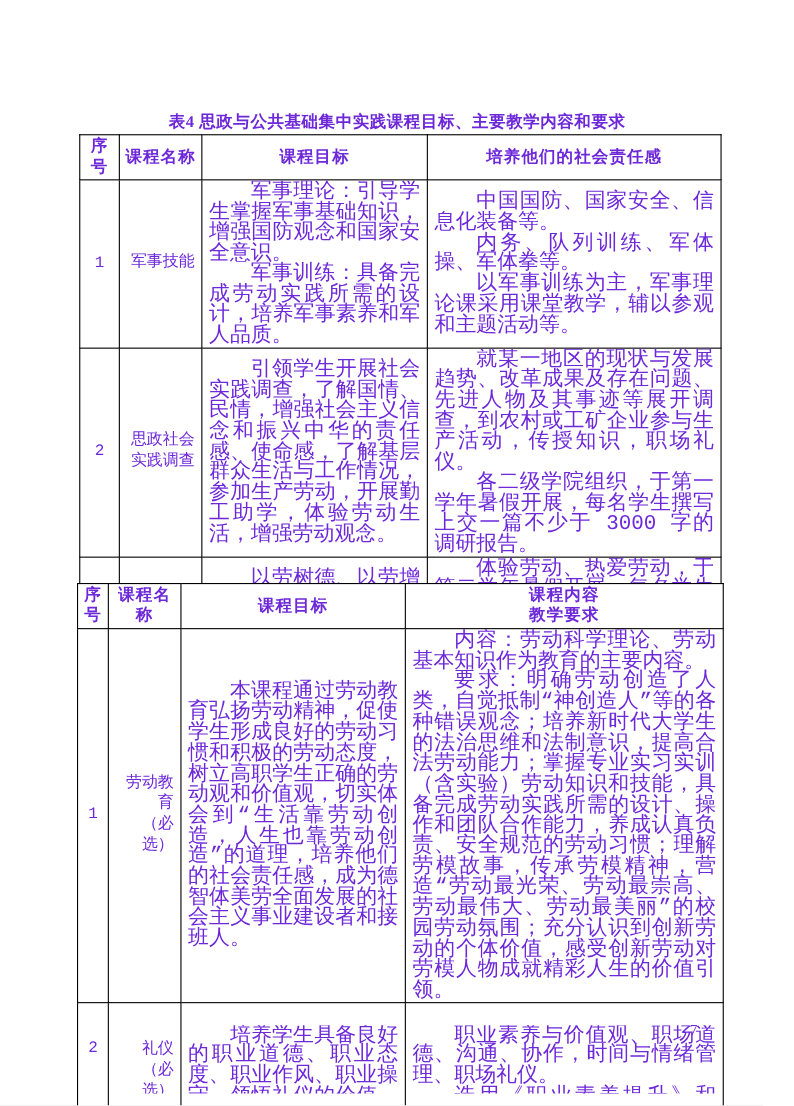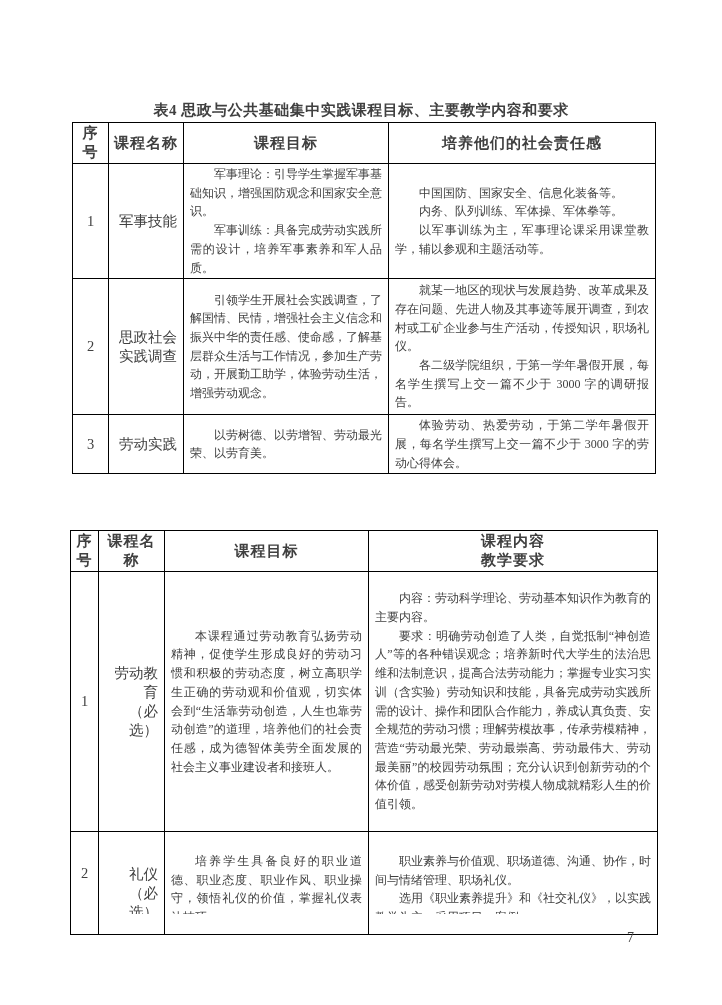--- a/index.html
+++ b/index.html
@@ -1,37 +1,38 @@
 <!DOCTYPE html>
 <html><head>
 <meta charset="utf-8">
 <style>
   html,body { margin:0; padding:0; background:#e8e8e8; }
   .page {
     position:relative;
     width:722px; height:1005px;
     margin:0 auto;
     background:#ffffff;
-    color:#404040;
+    color:#6d28d9;
     font-family:"Liberation Serif","DejaVu Serif",serif;
     overflow:hidden;
   }
   .tbl-title {
     position:absolute; left:0; width:722px;
     text-align:center;
     font-weight:bold;
     font-size:15px;
     letter-spacing:0.5px;
     white-space:nowrap;
   }
   table.doc-table {
     position:absolute;
     border-collapse:collapse;
     table-layout:fixed;
     background:#fff;
+    font-family:Liberation Mono, monospace;
   }
   .doc-table td, .doc-table th {
     border:1px solid #000;
     padding:1px 6px;
     vertical-align:middle;
     overflow:hidden;
   }
   .doc-table th {
     font-size:15px;
     font-weight:bold;
@@ -47,21 +48,21 @@
     padding:1px 1px;
   }
   .c-name {
     text-align:right;
     font-size:14.5px;
     line-height:19px;
     white-space:pre-line;
     padding:1px 2px;
   }
   .c-just {
-    font-size:12px;
+    font-size:19px;
     line-height:18.7px;
     text-align:justify;
     padding:1px 7px;
   }
   .c-just p { margin:0; text-indent:2em; }
   .vtop { vertical-align:top; }
   .clip { height:62px; overflow:hidden; }
   .clip-pad { padding-top:13px; height:49px; }
   .page-num {
     position:absolute;

